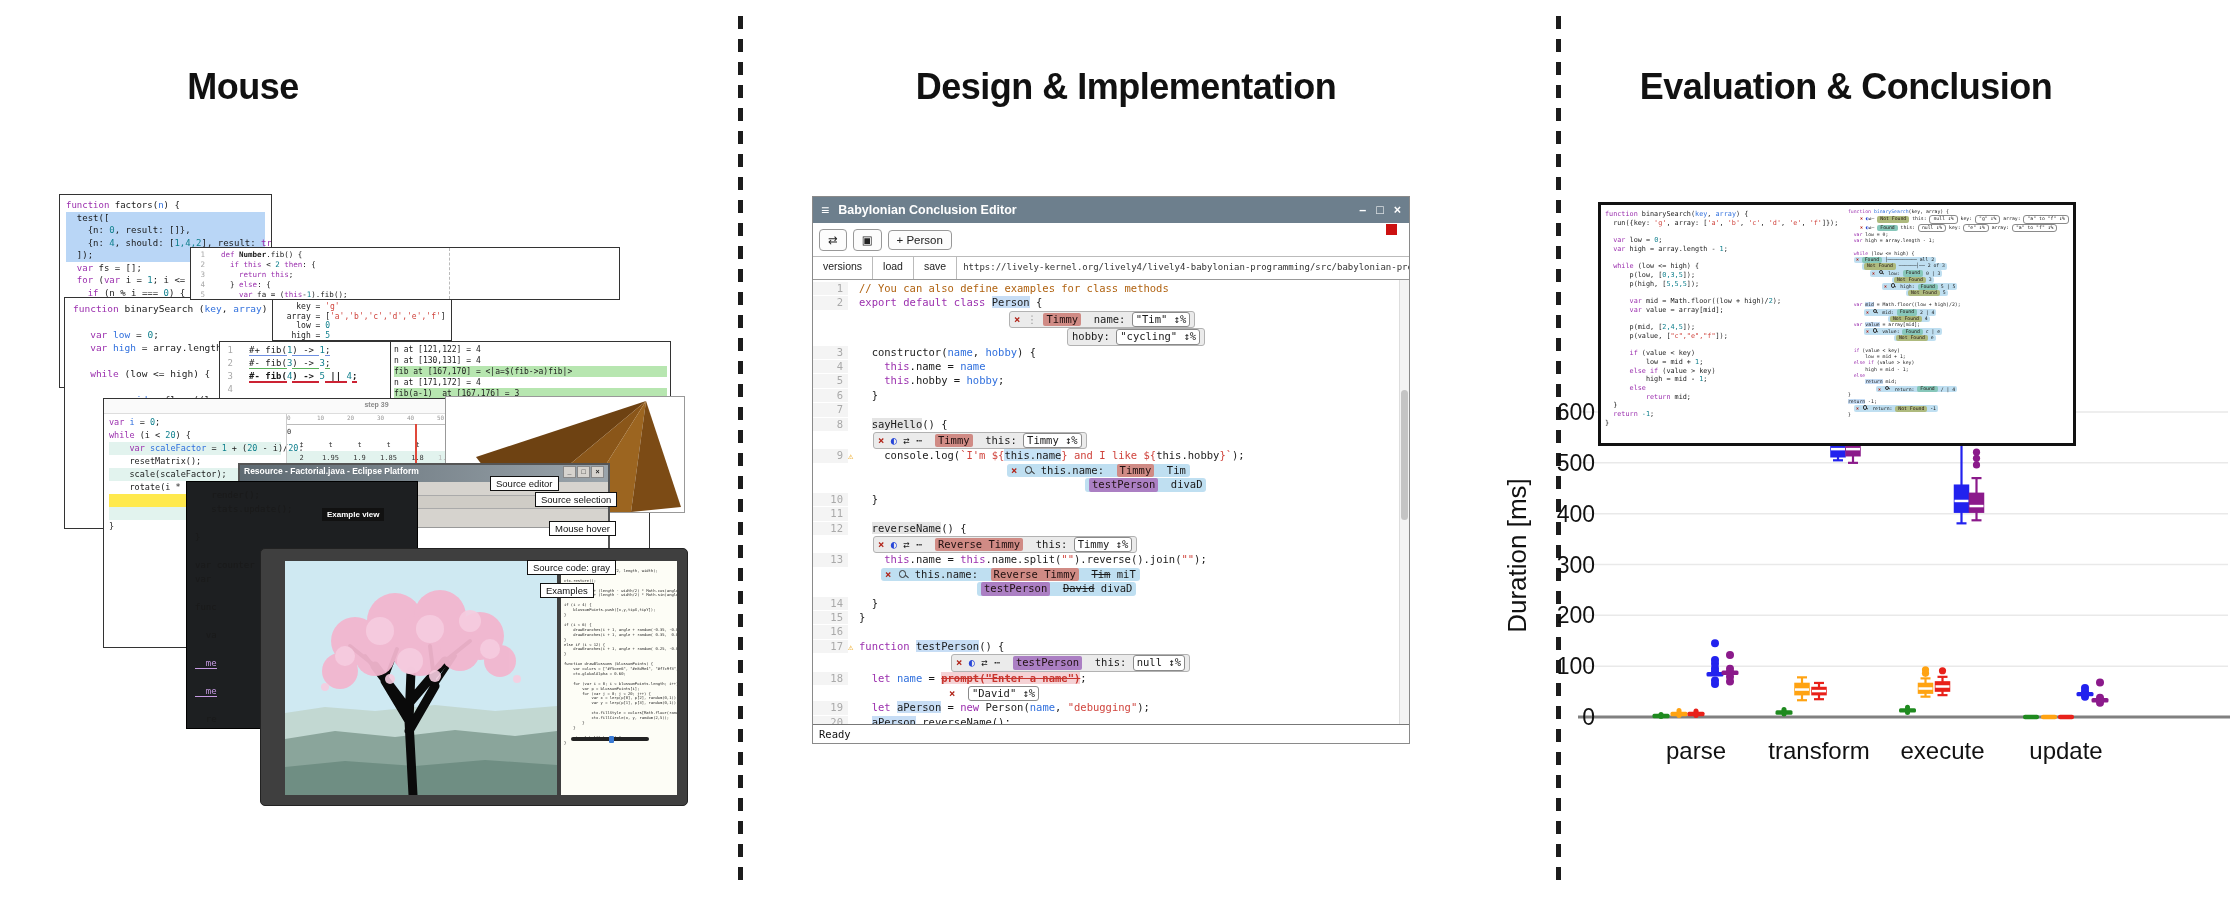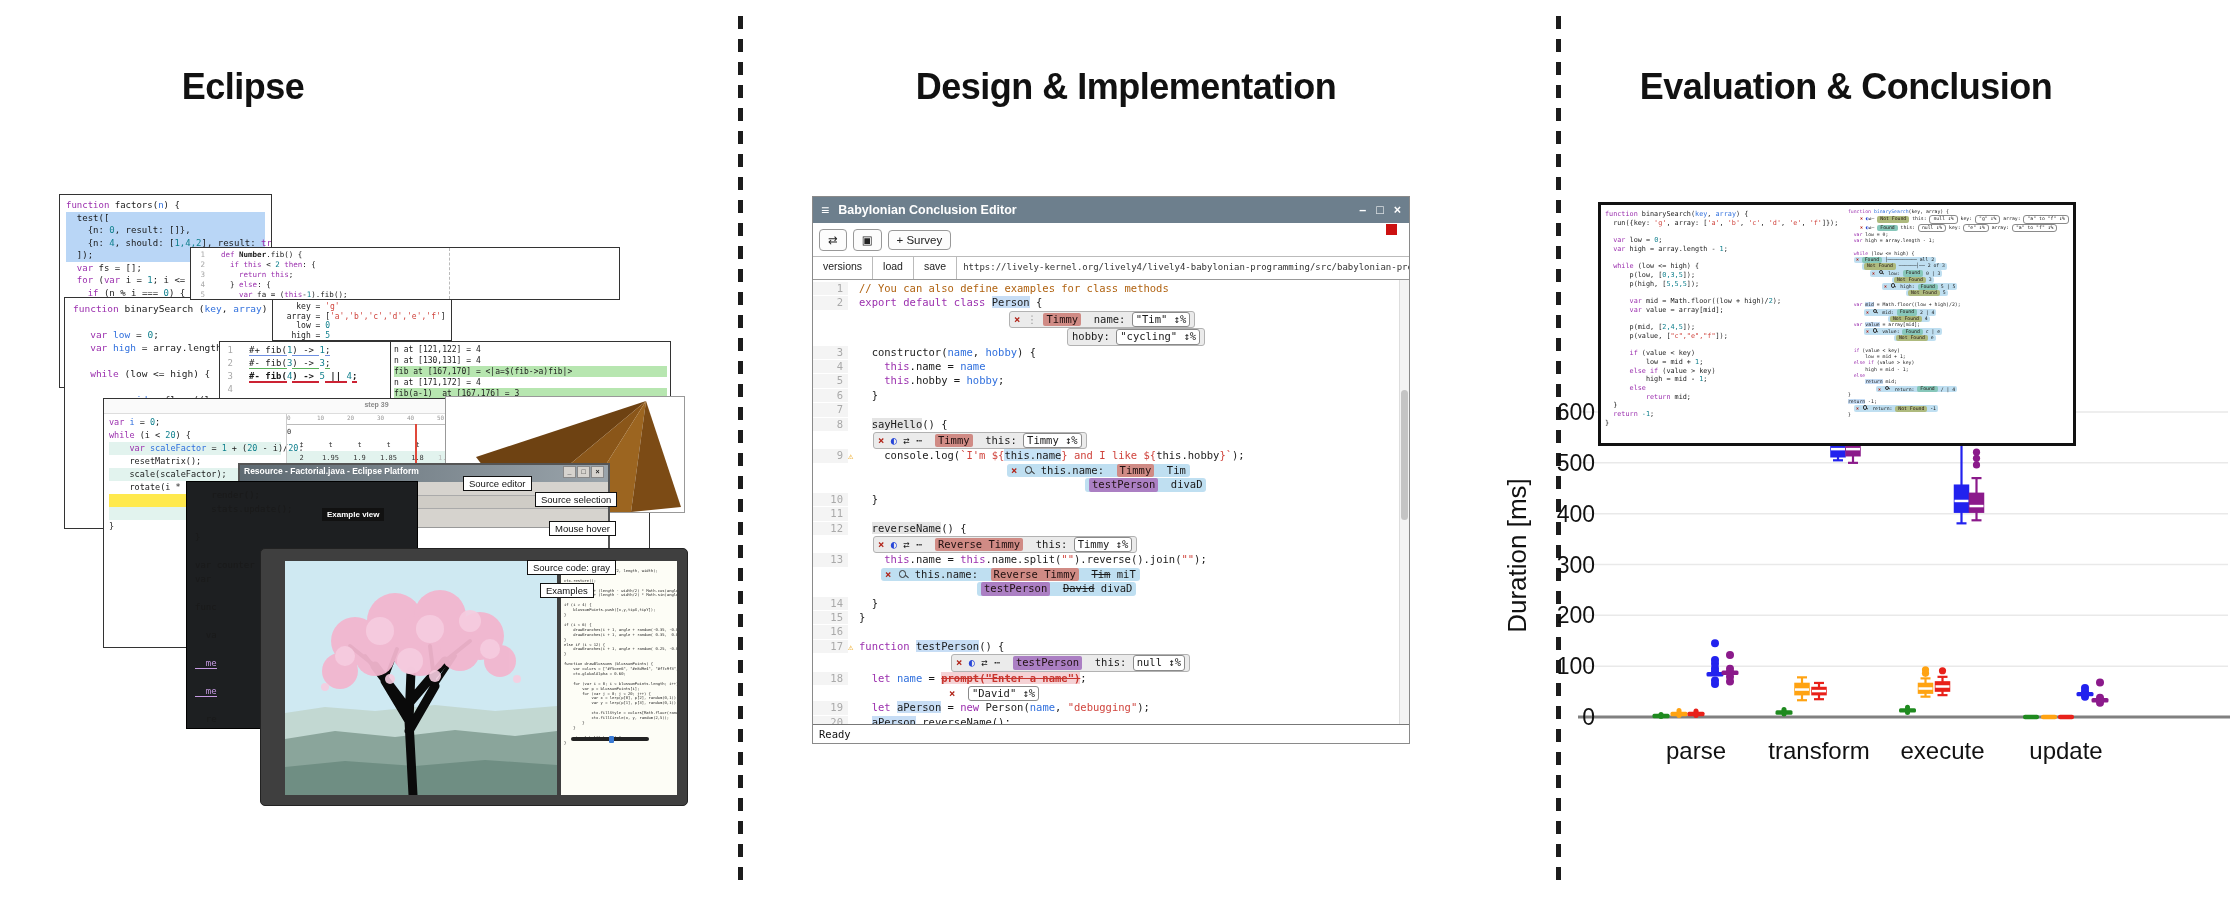--- a/index.html
+++ b/index.html
@@ -111,21 +111,21 @@
   #chart-ylab{position:absolute;font-size:26px;color:#111;transform:rotate(-90deg);transform-origin:center;white-space:nowrap;}
 </style>
 </head>
 <body>
 
 <div id="stage">
 
   <div class="sep" style="left:738px"></div>
   <div class="sep" style="left:1556px"></div>
 
-  <div class="htitle" style="left:243px;top:66px">Eclipse</div>
+  <div class="htitle" style="left:243px;top:66px">Mouse</div>
   <div class="htitle" style="left:1126px;top:66px">Design &amp; Implementation</div>
   <div class="htitle" style="left:1846px;top:66px">Evaluation &amp; Conclusion</div>
 
   <div class="win" id="w-factors" style="left:59px;top:194px;width:213px;height:194px;z-index:1">
     <div class="cd"><div class="crow "><span class="k">function</span><span class="d"> factors(</span><span class="b">n</span><span class="d">) {</span></div><div class="crow hlb"><span class="d">  test([</span></div><div class="crow hlb"><span class="d">    {n: </span><span class="t">0</span><span class="d">, result: []},</span></div><div class="crow hlb"><span class="d">    {n: </span><span class="t">4</span><span class="d">, should: [</span><span class="t">1,4,2</span><span class="d">], result: </span><span class="k">true</span></div><div class="crow hlb"><span class="d">  ]);</span></div><div class="crow "><span class="d">  </span><span class="k">var</span><span class="d"> fs = [];</span></div><div class="crow "><span class="d">  </span><span class="k">for</span><span class="d"> (</span><span class="k">var</span><span class="d"> i = </span><span class="t">1</span><span class="d">; i &lt;= Math.floor(M</span></div><div class="crow "><span class="d">    </span><span class="k">if</span><span class="d"> (n % i === </span><span class="t">0</span><span class="d">) {</span></div><div class="crow "><span class="d">      fs.push(i);</span></div></div>
   </div>
 
   <div class="win" id="w-binsearch" style="left:64px;top:297px;width:388px;height:232px;z-index:2">
     <div class="cd"><div class="crow "><span class="k">function</span><span class="d"> binarySearch (</span><span class="b">key</span><span class="d">, </span><span class="b">array</span><span class="d">) {</span></div><div class="crow "><span class="d"></span>&nbsp;</div><div class="crow "><span class="d">   </span><span class="k">var</span><span class="d"> </span><span class="b">low</span><span class="d"> = </span><span class="t">0</span><span class="d">;</span></div><div class="crow "><span class="d">   </span><span class="k">var</span><span class="d"> </span><span class="b">high</span><span class="d"> = array.length - </span><span class="t">1</span><span class="d">;</span></div><div class="crow "><span class="d"></span>&nbsp;</div><div class="crow "><span class="d">   </span><span class="k">while</span><span class="d"> (low &lt;= high) {</span></div><div class="crow "><span class="d"></span>&nbsp;</div><div class="crow "><span class="d">      </span><span class="k">var</span><span class="d"> </span><span class="b">mid</span><span class="d"> = floor((low + hig</span></div><div class="crow "><span class="d">      </span><span class="k">var</span><span class="d"> </span><span class="b">value</span><span class="d"> = array[mid];</span></div><div class="crow "><span class="d"></span>&nbsp;</div><div class="crow "><span class="d">      </span><span class="k">if</span><span class="d"> (value &lt; key) {</span></div></div>
   </div>
@@ -265,40 +265,40 @@
         </g>
       </svg>
     </div>
     <div id="book-right">
       <div class="cd"><div class="crow "><span class="d">ctx.fillStyle = "#666";</span></div><div class="crow "><span class="d">ctx.fillRect(0, -width/2, length, width);</span></div><div class="crow "><span class="d"></span>&nbsp;</div><div class="crow "><span class="d">ctx.restore();</span></div><div class="crow "><span class="d"></span>&nbsp;</div><div class="crow "><span class="d">var tipX = x + (length - width/2) * Math.cos(angle);</span></div><div class="crow "><span class="d">var tipY = y + (length - width/2) * Math.sin(angle);</span></div><div class="crow "><span class="d"></span>&nbsp;</div><div class="crow "><span class="d">if (i &gt; 4) {</span></div><div class="crow "><span class="d">    blossomPoints.push([x,y,tipX,tipY]);</span></div><div class="crow "><span class="d">}</span></div><div class="crow "><span class="d"></span>&nbsp;</div><div class="crow "><span class="d">if (i &lt; 6) {</span></div><div class="crow "><span class="d">    drawBranches(i + 1, angle + random(-0.35, -0.05) + Math.</span></div><div class="crow "><span class="d">    drawBranches(i + 1, angle + random( 0.35,  0.05) + Math.</span></div><div class="crow "><span class="d">}</span></div><div class="crow "><span class="d">else if (i &lt; 12) {</span></div><div class="crow "><span class="d">    drawBranches(i + 1, angle + random( 0.25, -0.05) + Math.</span></div><div class="crow "><span class="d">}</span></div><div class="crow "><span class="d"></span>&nbsp;</div><div class="crow "><span class="d">function drawBlossoms (blossomPoints) {</span></div><div class="crow "><span class="d">    var colors = ["#f5cee6", "#e8d9e4", "#f7c9f3", "#ebb4cc",</span></div><div class="crow "><span class="d">    ctx.globalAlpha = 0.60;</span></div><div class="crow "><span class="d"></span>&nbsp;</div><div class="crow "><span class="d">    for (var i = 0; i &lt; blossomPoints.length; i++) {</span></div><div class="crow "><span class="d">        var p = blossomPoints[i];</span></div><div class="crow "><span class="d">        for (var j = 0; j &lt; 20; j++) {</span></div><div class="crow "><span class="d">            var x = lerp(p[0], p[2], random(0,1)) + random(-30,3</span></div><div class="crow "><span class="d">            var y = lerp(p[1], p[3], random(0,1)) + random(-30,3</span></div><div class="crow "><span class="d"></span>&nbsp;</div><div class="crow "><span class="d">            ctx.fillStyle = colors[Math.floor(random</span></div><div class="crow "><span class="d">            ctx.fillCircle(x, y, random(2,5));</span></div><div class="crow "><span class="d">        }</span></div><div class="crow "><span class="d">    }</span></div><div class="crow "><span class="d"></span>&nbsp;</div><div class="crow "><span class="d">    ctx.globalAlpha = 1.0;</span></div><div class="crow "><span class="d">}</span></div></div>
       <div id="book-scrub"></div>
     </div>
   </div>
 
   <div id="ev-label" style="left:322px;top:476px">Example view</div>
-  <div class="callout" style="left:463px;top:476px">Source editor</div>
+  <div class="callout" style="left:490px;top:476px">Source editor</div>
   <div class="callout" style="left:535px;top:492px">Source selection</div>
   <div class="callout" style="left:549px;top:521px">Mouse hover</div>
   <div class="callout" style="left:527px;top:560px">Source code: gray</div>
   <div class="callout" style="left:540px;top:583px">Examples</div>
 
   <div id="bpe" style="left:812px;top:196px;width:598px;height:548px">
     <div id="bpe-title">
       <span class="ham">≡</span>
       <span>Babylonian Conclusion Editor</span>
       <span id="bpe-ctl">
         <span>–</span>
         <span>□</span>
         <span>×</span>
       </span>
     </div>
     <div id="bpe-tools">
       <button class="tbtn">⇄</button>
       <button class="tbtn">▣</button>
-      <button class="tbtn">+ Survey</button>
+      <button class="tbtn">+ Person</button>
       <span id="bpe-redsq"></span>
     </div>
     <div id="bpe-tabs">
       <span class="cell">versions</span>
       <span class="cell">load</span>
       <span class="cell">save</span>
       <span id="bpe-url">https://lively-kernel.org/lively4/lively4-babylonian-programming/src/babylonian-programming-editor/demos/classe</span>
     </div>
     <div id="bpe-code">
       <div class="cd"><div class="crow "><span class="gut" style="width: 30px;">1</span><span class="warn"> </span><span class="c">// You can also define examples for class methods</span></div><div class="crow "><span class="gut" style="width: 30px;">2</span><span class="warn"> </span><span class="k">export default class </span><span class="bhl">Person</span><span class="d"> {</span></div><div class="crow "><span class="gut" style="width: 30px;"></span><span class="warn"> </span><span class="wb ebox" style="margin-left: 150px;"><span class="x">× </span><span class="g">⋮ </span><span class="ch-r">Timmy</span><span class="d">  name: </span><span class="bx">"Tim" ↕%</span></span></div><div class="crow "><span class="gut" style="width: 30px;"></span><span class="warn"> </span><span class="wb ebox" style="margin-left: 208px;"><span class="d">hobby: </span><span class="bx">"cycling" ↕%</span></span></div><div class="crow "><span class="gut" style="width: 30px;">3</span><span class="warn"> </span><span class="d">  constructor(</span><span class="b">name</span><span class="d">, </span><span class="b">hobby</span><span class="d">) {</span></div><div class="crow "><span class="gut" style="width: 30px;">4</span><span class="warn"> </span><span class="d">    </span><span class="k">this</span><span class="d">.name = </span><span class="b">name</span></div><div class="crow "><span class="gut" style="width: 30px;">5</span><span class="warn"> </span><span class="d">    </span><span class="k">this</span><span class="d">.hobby = </span><span class="b">hobby</span><span class="d">;</span></div><div class="crow "><span class="gut" style="width: 30px;">6</span><span class="warn"> </span><span class="d">  }</span></div><div class="crow "><span class="gut" style="width: 30px;">7</span><span class="warn"> </span></div><div class="crow "><span class="gut" style="width: 30px;">8</span><span class="warn"> </span><span class="d">  </span><span class="hlg2">sayHello</span><span class="d">() {</span></div><div class="crow "><span class="gut" style="width: 30px;"></span><span class="warn"> </span><span class="wb ebox" style="margin-left: 14px;"><span class="x">× </span><span class="tog">◐ </span><span class="d">⇄ ⋯  </span><span class="ch-r">Timmy</span><span class="d">  this: </span><span class="bx">Timmy ↕%</span></span></div><div class="crow "><span class="gut" style="width: 30px;">9</span><span class="warn">⚠</span><span class="d">    console.log(</span><span class="s">`I'm ${</span><span class="phl">this.name</span><span class="s">} and I like ${</span><span class="d">this.hobby</span><span class="s">}`</span><span class="d">);</span></div><div class="crow "><span class="gut" style="width: 30px;"></span><span class="warn"> </span><span class="wb pbox" style="margin-left: 148px;"><span class="x">× </span><span class="mg"></span><span class="d"> this.name:  </span><span class="ch-r">Timmy</span><span class="d">  Tim</span></span></div><div class="crow "><span class="gut" style="width: 30px;"></span><span class="warn"> </span><span class="wb pbox" style="margin-left: 226px;"><span class="ch-p">testPerson</span><span class="d">  divaD</span></span></div><div class="crow "><span class="gut" style="width: 30px;">10</span><span class="warn"> </span><span class="d">  }</span></div><div class="crow "><span class="gut" style="width: 30px;">11</span><span class="warn"> </span></div><div class="crow "><span class="gut" style="width: 30px;">12</span><span class="warn"> </span><span class="d">  </span><span class="hlg2">reverseName</span><span class="d">() {</span></div><div class="crow "><span class="gut" style="width: 30px;"></span><span class="warn"> </span><span class="wb ebox" style="margin-left: 14px;"><span class="x">× </span><span class="tog">◐ </span><span class="d">⇄ ⋯  </span><span class="ch-r">Reverse Timmy</span><span class="d">  this: </span><span class="bx">Timmy ↕%</span></span></div><div class="crow "><span class="gut" style="width: 30px;">13</span><span class="warn"> </span><span class="d">    </span><span class="k">this</span><span class="d">.name = </span><span class="k">this</span><span class="d">.name.split(</span><span class="s">""</span><span class="d">).reverse().join(</span><span class="s">""</span><span class="d">);</span></div><div class="crow "><span class="gut" style="width: 30px;"></span><span class="warn"> </span><span class="wb pbox" style="margin-left: 22px;"><span class="x">× </span><span class="mg"></span><span class="d"> this.name:  </span><span class="ch-r">Reverse Timmy</span><span class="d">  </span><span class="st">Tim</span><span class="d"> miT</span></span></div><div class="crow "><span class="gut" style="width: 30px;"></span><span class="warn"> </span><span class="wb pbox" style="margin-left: 118px;"><span class="ch-p">testPerson</span><span class="d">  </span><span class="st">David</span><span class="d"> divaD</span></span></div><div class="crow "><span class="gut" style="width: 30px;">14</span><span class="warn"> </span><span class="d">  }</span></div><div class="crow "><span class="gut" style="width: 30px;">15</span><span class="warn"> </span><span class="d">}</span></div><div class="crow "><span class="gut" style="width: 30px;">16</span><span class="warn"> </span></div><div class="crow "><span class="gut" style="width: 30px;">17</span><span class="warn">⚠</span><span class="k">function</span><span class="d"> </span><span class="bhl">testPerson</span><span class="d">() {</span></div><div class="crow "><span class="gut" style="width: 30px;"></span><span class="warn"> </span><span class="wb ebox" style="margin-left: 92px;"><span class="x">× </span><span class="tog">◐ </span><span class="d">⇄ ⋯  </span><span class="ch-p">testPerson</span><span class="d">  this: </span><span class="bx">null ↕%</span></span></div><div class="crow "><span class="gut" style="width: 30px;">18</span><span class="warn"> </span><span class="d">  </span><span class="k">let</span><span class="d"> </span><span class="b">name</span><span class="d"> = </span><span class="sts">prompt("Enter a name")</span><span class="d">;</span></div><div class="crow "><span class="gut" style="width: 30px;"></span><span class="warn"> </span><span class="wb nbox" style="margin-left: 86px;"><span class="x">×  </span><span class="bx">"David" ↕%</span></span></div><div class="crow "><span class="gut" style="width: 30px;">19</span><span class="warn"> </span><span class="d">  </span><span class="k">let</span><span class="d"> </span><span class="bhl">aPerson</span><span class="d"> = </span><span class="k">new</span><span class="d"> Person(</span><span class="b">name</span><span class="d">, </span><span class="s">"debugging"</span><span class="d">);</span></div><div class="crow "><span class="gut" style="width: 30px;">20</span><span class="warn"> </span><span class="d">  </span><span class="bhl">aPerson</span><span class="d">.reverseName();</span></div></div>

